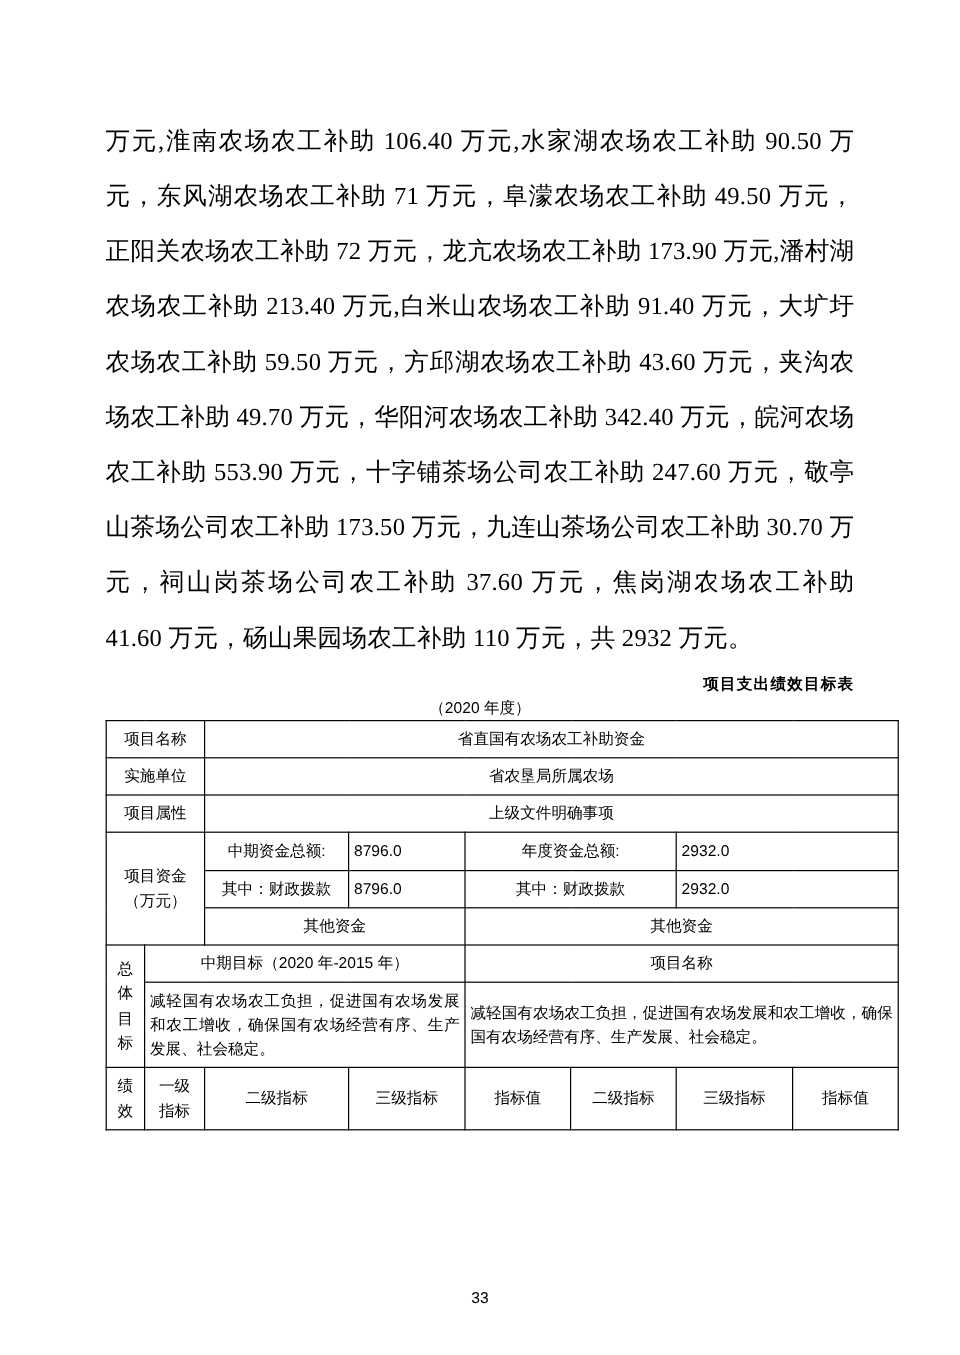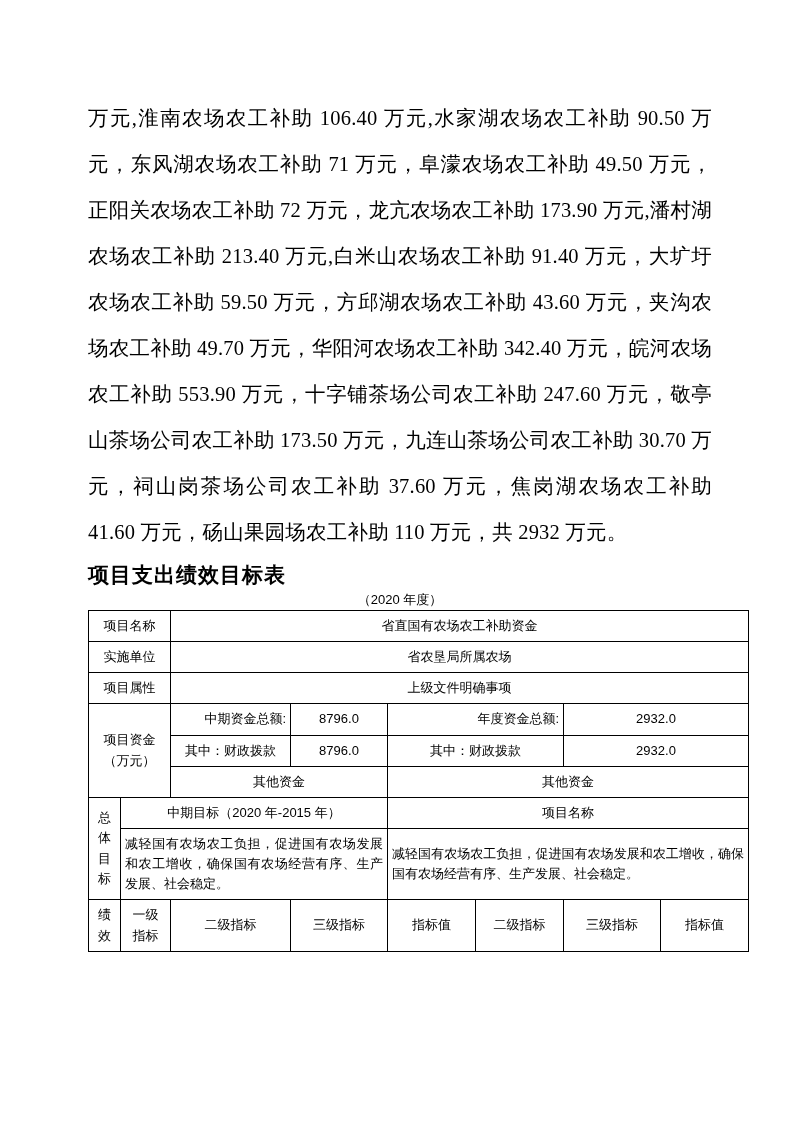--- a/index.html
+++ b/index.html
@@ -30,23 +30,23 @@
     text-justify: inter-ideograph;
     letter-spacing: 0.2px;
   }
   .body-text p {
     margin: 0;
   }
   .indent2 {
     text-indent: 2em;
   }
   .doc-title {
-    text-align: left;
+    text-align: right;
     font-weight: bold;
-    font-size: 21px;
+    font-size: 13px;
     font-family: "Liberation Sans", "DejaVu Sans", sans-serif;
     margin: 6px 0 2px 0;
     letter-spacing: 1px;
   }
   .doc-subtitle {
     text-align: center;
     font-size: 13px;
     font-family: "Liberation Sans", "DejaVu Sans", sans-serif;
     margin: 0 0 1px 0;
   }
@@ -57,22 +57,22 @@
     font-size: 13px;
     table-layout: fixed;
   }
   table.perf td {
     border: 1px solid #000;
     padding: 5px 4px;
     vertical-align: middle;
     line-height: 1.55;
   }
   .c { text-align: center; }
-  .r { text-align: center; padding-right: 8px; }
-  .l { text-align: right; }
+  .r { text-align: left; padding-right: 8px; }
+  .l { text-align: center; }
   .vert {
     text-align: center;
     padding: 2px;
     line-height: 1.2;
   }
   .vert span { display: block; font-family: Liberation Serif, serif; }
   .cell-pad-l { padding-left: 8px; }
   .goal-text {
     text-align: justify;
     text-justify: inter-ideograph;
@@ -171,13 +171,14 @@
         <td class="c">二级指标</td>
         <td class="c">三级指标</td>
         <td class="c">指标值</td>
         <td class="c">二级指标</td>
         <td class="c">三级指标</td>
         <td class="c">指标值</td>
       </tr>
     </tbody>
   </table>
 
+  <div class="pagenum">33</div>
 </div>
 
 </body></html>

